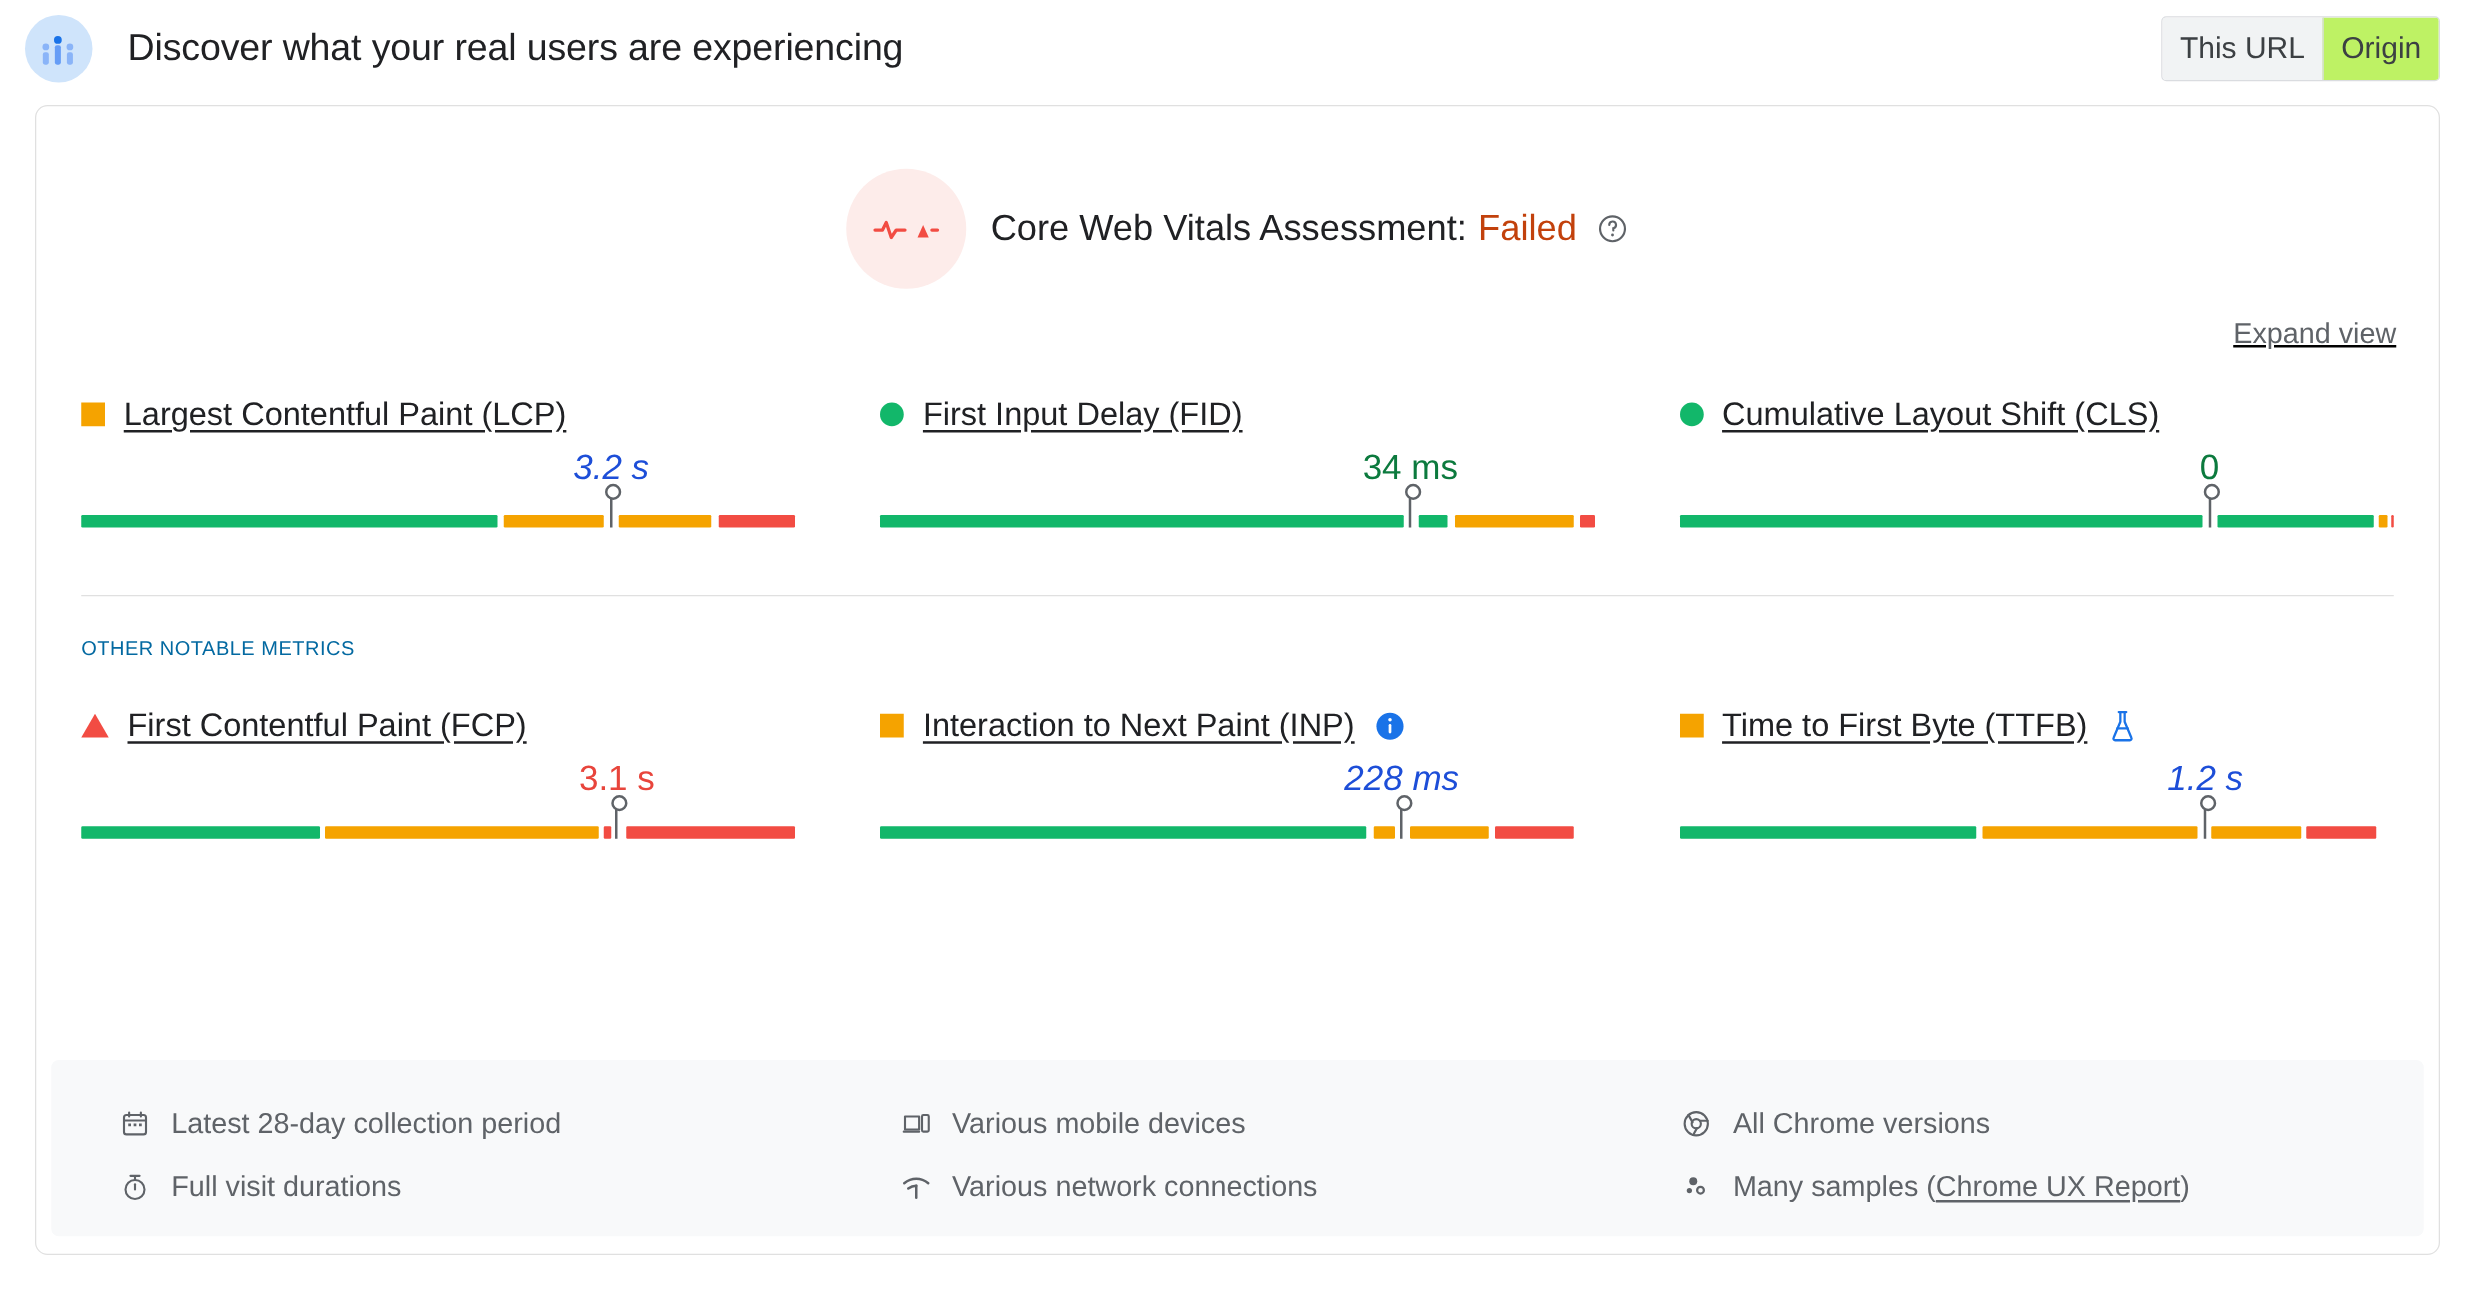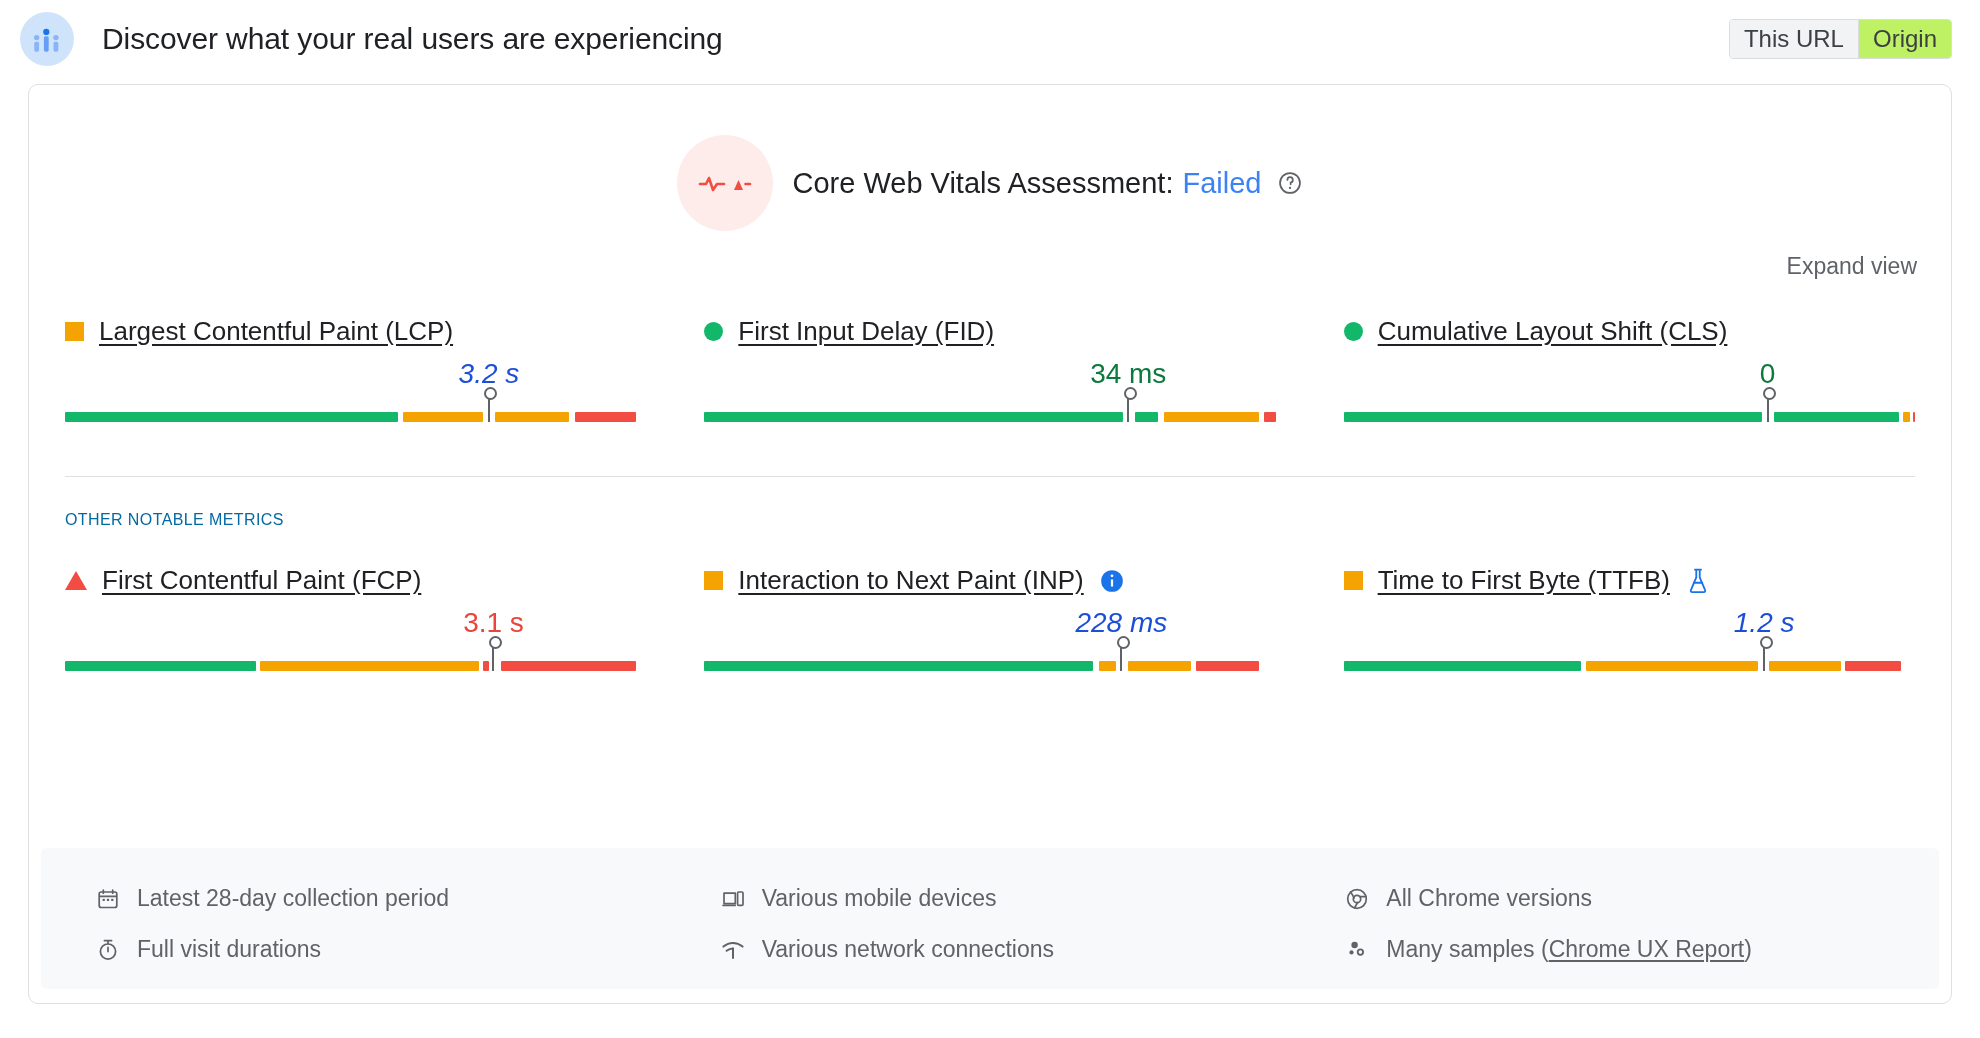--- a/index.html
+++ b/index.html
@@ -31,21 +31,21 @@
     color: #202124;
     margin-left: 28px;
     letter-spacing: -0.1px;
   }
   .toggle-group {
     margin-left: auto;
     display: flex;
     border: 1px solid #dadce0;
     border-radius: 4px;
     overflow: hidden;
-    height: 40px;
+    height: 52px;
   }
   .toggle-btn {
     font-size: 24px;
     color: #3c4043;
     padding: 0 14px;
     display: flex; align-items: center;
     background: #bef264;
     border: none;
     font-family: "Liberation Sans", sans-serif;
     cursor: pointer;
@@ -77,31 +77,32 @@
     background: #fdecea;
     display: flex; align-items: center; justify-content: center;
     flex: 0 0 auto;
   }
   .assessment-text {
     font-size: 29px;
     color: #202124;
     margin-left: 20px;
     display: flex; align-items: center;
   }
-  .assessment-verdict { color: #3b82f6; margin-left: 9px; text-align: right; }
+  .assessment-verdict { color: #c2410c; margin-left: 9px; text-align: right; }
   .help-icon {
     margin-left: 16px;
     display: inline-flex;
     align-items: center;
   }
 
   .expand-row {
     display: flex;
     justify-content: flex-end;
     padding: 22px 34px 0 0;
+    text-decoration: underline;
   }
   .expand-link {
     font-size: 23px;
     color: #5f6368;
     cursor: pointer;
     text-decoration: none;
   }
 
   
   .metrics-grid {

